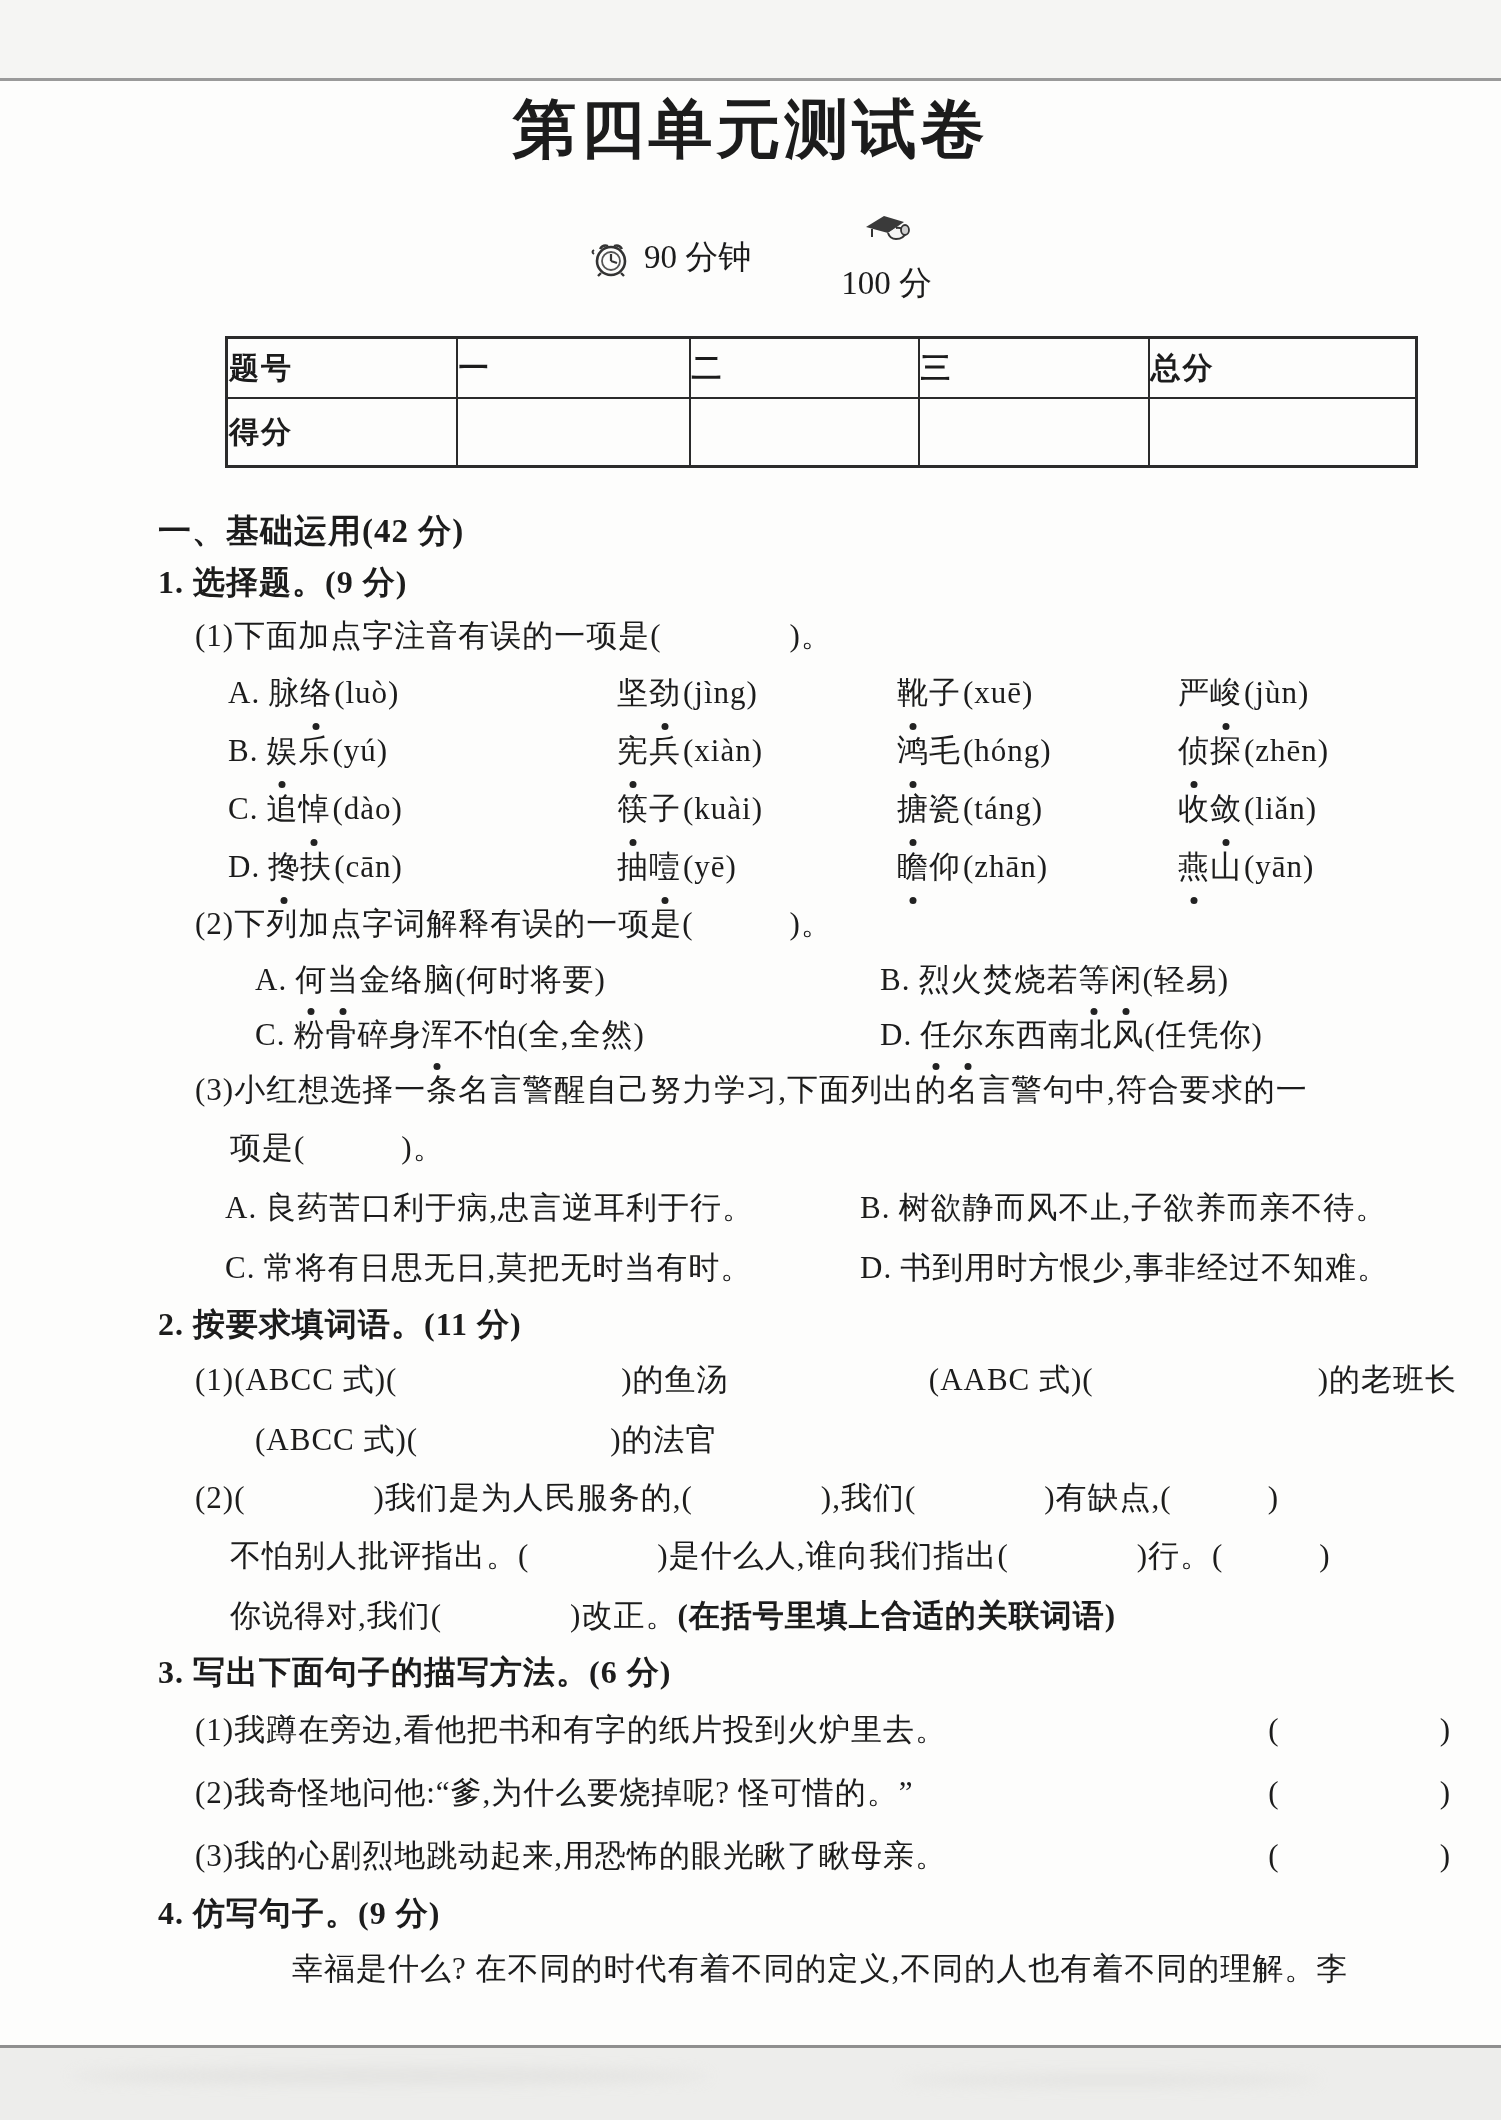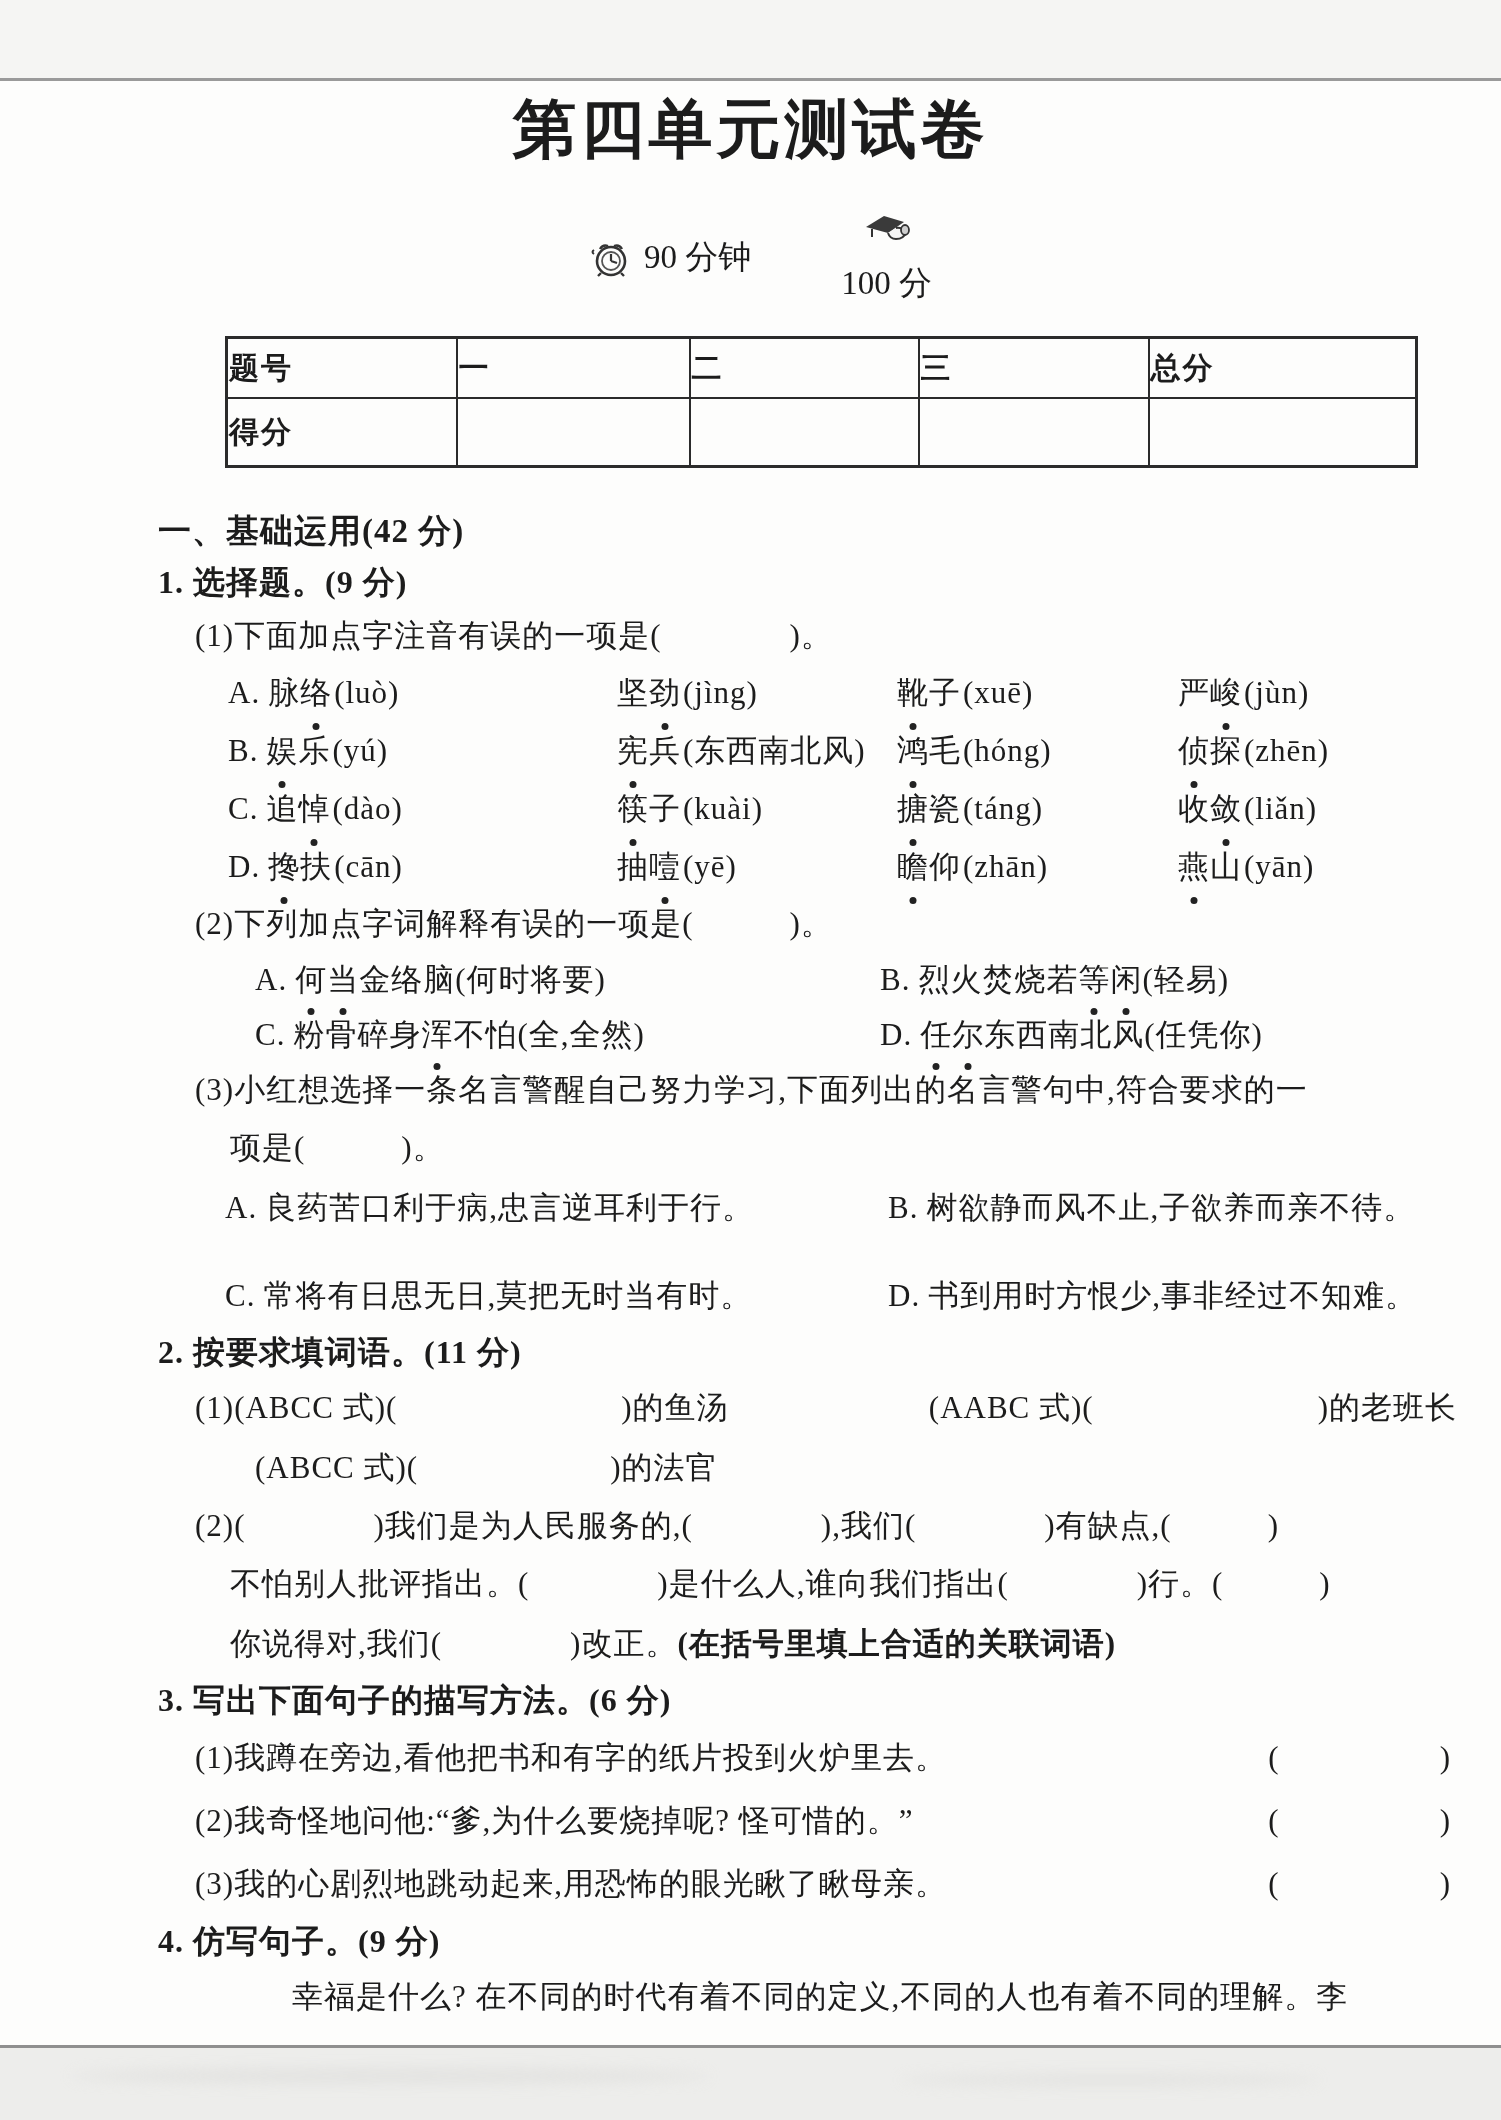--- a/index.html
+++ b/index.html
@@ -39,21 +39,21 @@
   .stem{padding-left:37px;line-height:56px;}
   .stem-cont{padding-left:72px;line-height:60px;}
 
   .pinyin-grid{padding-left:70px;}
   .prow{display:grid;grid-template-columns:389px 280px 281px auto;line-height:58px;}
   .pitem{white-space:nowrap;}
   .olabel{margin-right:8px;}
   .pinyin{margin-left:2px;}
 
   .opt2-grid{display:grid;grid-template-columns:625px auto;padding-left:97px;line-height:55px;}
-  .opt3-grid{display:grid;grid-template-columns:635px auto;padding-left:67px;line-height:60px;gap:28px;}
+  .opt3-grid{display:grid;grid-template-columns:635px auto;padding-left:67px;line-height:60px;}
   .opt{white-space:nowrap;}
 
   .dt{position:relative;display:inline-block;}
   .dt::after{content:"";position:absolute;left:50%;bottom:-8px;transform:translateX(-50%);
     width:7px;height:7px;border-radius:50%;background:#222;}
 
   .fill-line{display:flex;justify-content:space-between;padding-left:37px;padding-right:8px;line-height:60px;}
   .fill-line.cont{padding-left:97px;justify-content:flex-start;}
   .q2-note{font-weight:bold;}
 
@@ -132,21 +132,21 @@
 
     <div class="pinyin-grid">
         <div class="prow">
           <div class="pitem"><span class="olabel">A.</span><span>脉</span><span class="dt">络</span><span class="pinyin">(luò)</span></div>
           <div class="pitem"><span>坚</span><span class="dt">劲</span><span class="pinyin">(jìng)</span></div>
           <div class="pitem"><span class="dt">靴</span><span>子</span><span class="pinyin">(xuē)</span></div>
           <div class="pitem"><span>严</span><span class="dt">峻</span><span class="pinyin">(jùn)</span></div>
         </div>
         <div class="prow">
           <div class="pitem"><span class="olabel">B.</span><span class="dt">娱</span><span>乐</span><span class="pinyin">(yú)</span></div>
-          <div class="pitem"><span class="dt">宪</span><span>兵</span><span class="pinyin">(东西南北风)</span></div>
+          <div class="pitem"><span class="dt">宪</span><span>兵</span><span class="pinyin">(xiàn)</span></div>
           <div class="pitem"><span class="dt">鸿</span><span>毛</span><span class="pinyin">(hóng)</span></div>
           <div class="pitem"><span class="dt">侦</span><span>探</span><span class="pinyin">(zhēn)</span></div>
         </div>
         <div class="prow">
           <div class="pitem"><span class="olabel">C.</span><span>追</span><span class="dt">悼</span><span class="pinyin">(dào)</span></div>
           <div class="pitem"><span class="dt">筷</span><span>子</span><span class="pinyin">(kuài)</span></div>
           <div class="pitem"><span class="dt">搪</span><span>瓷</span><span class="pinyin">(táng)</span></div>
           <div class="pitem"><span>收</span><span class="dt">敛</span><span class="pinyin">(liǎn)</span></div>
         </div>
         <div class="prow">

